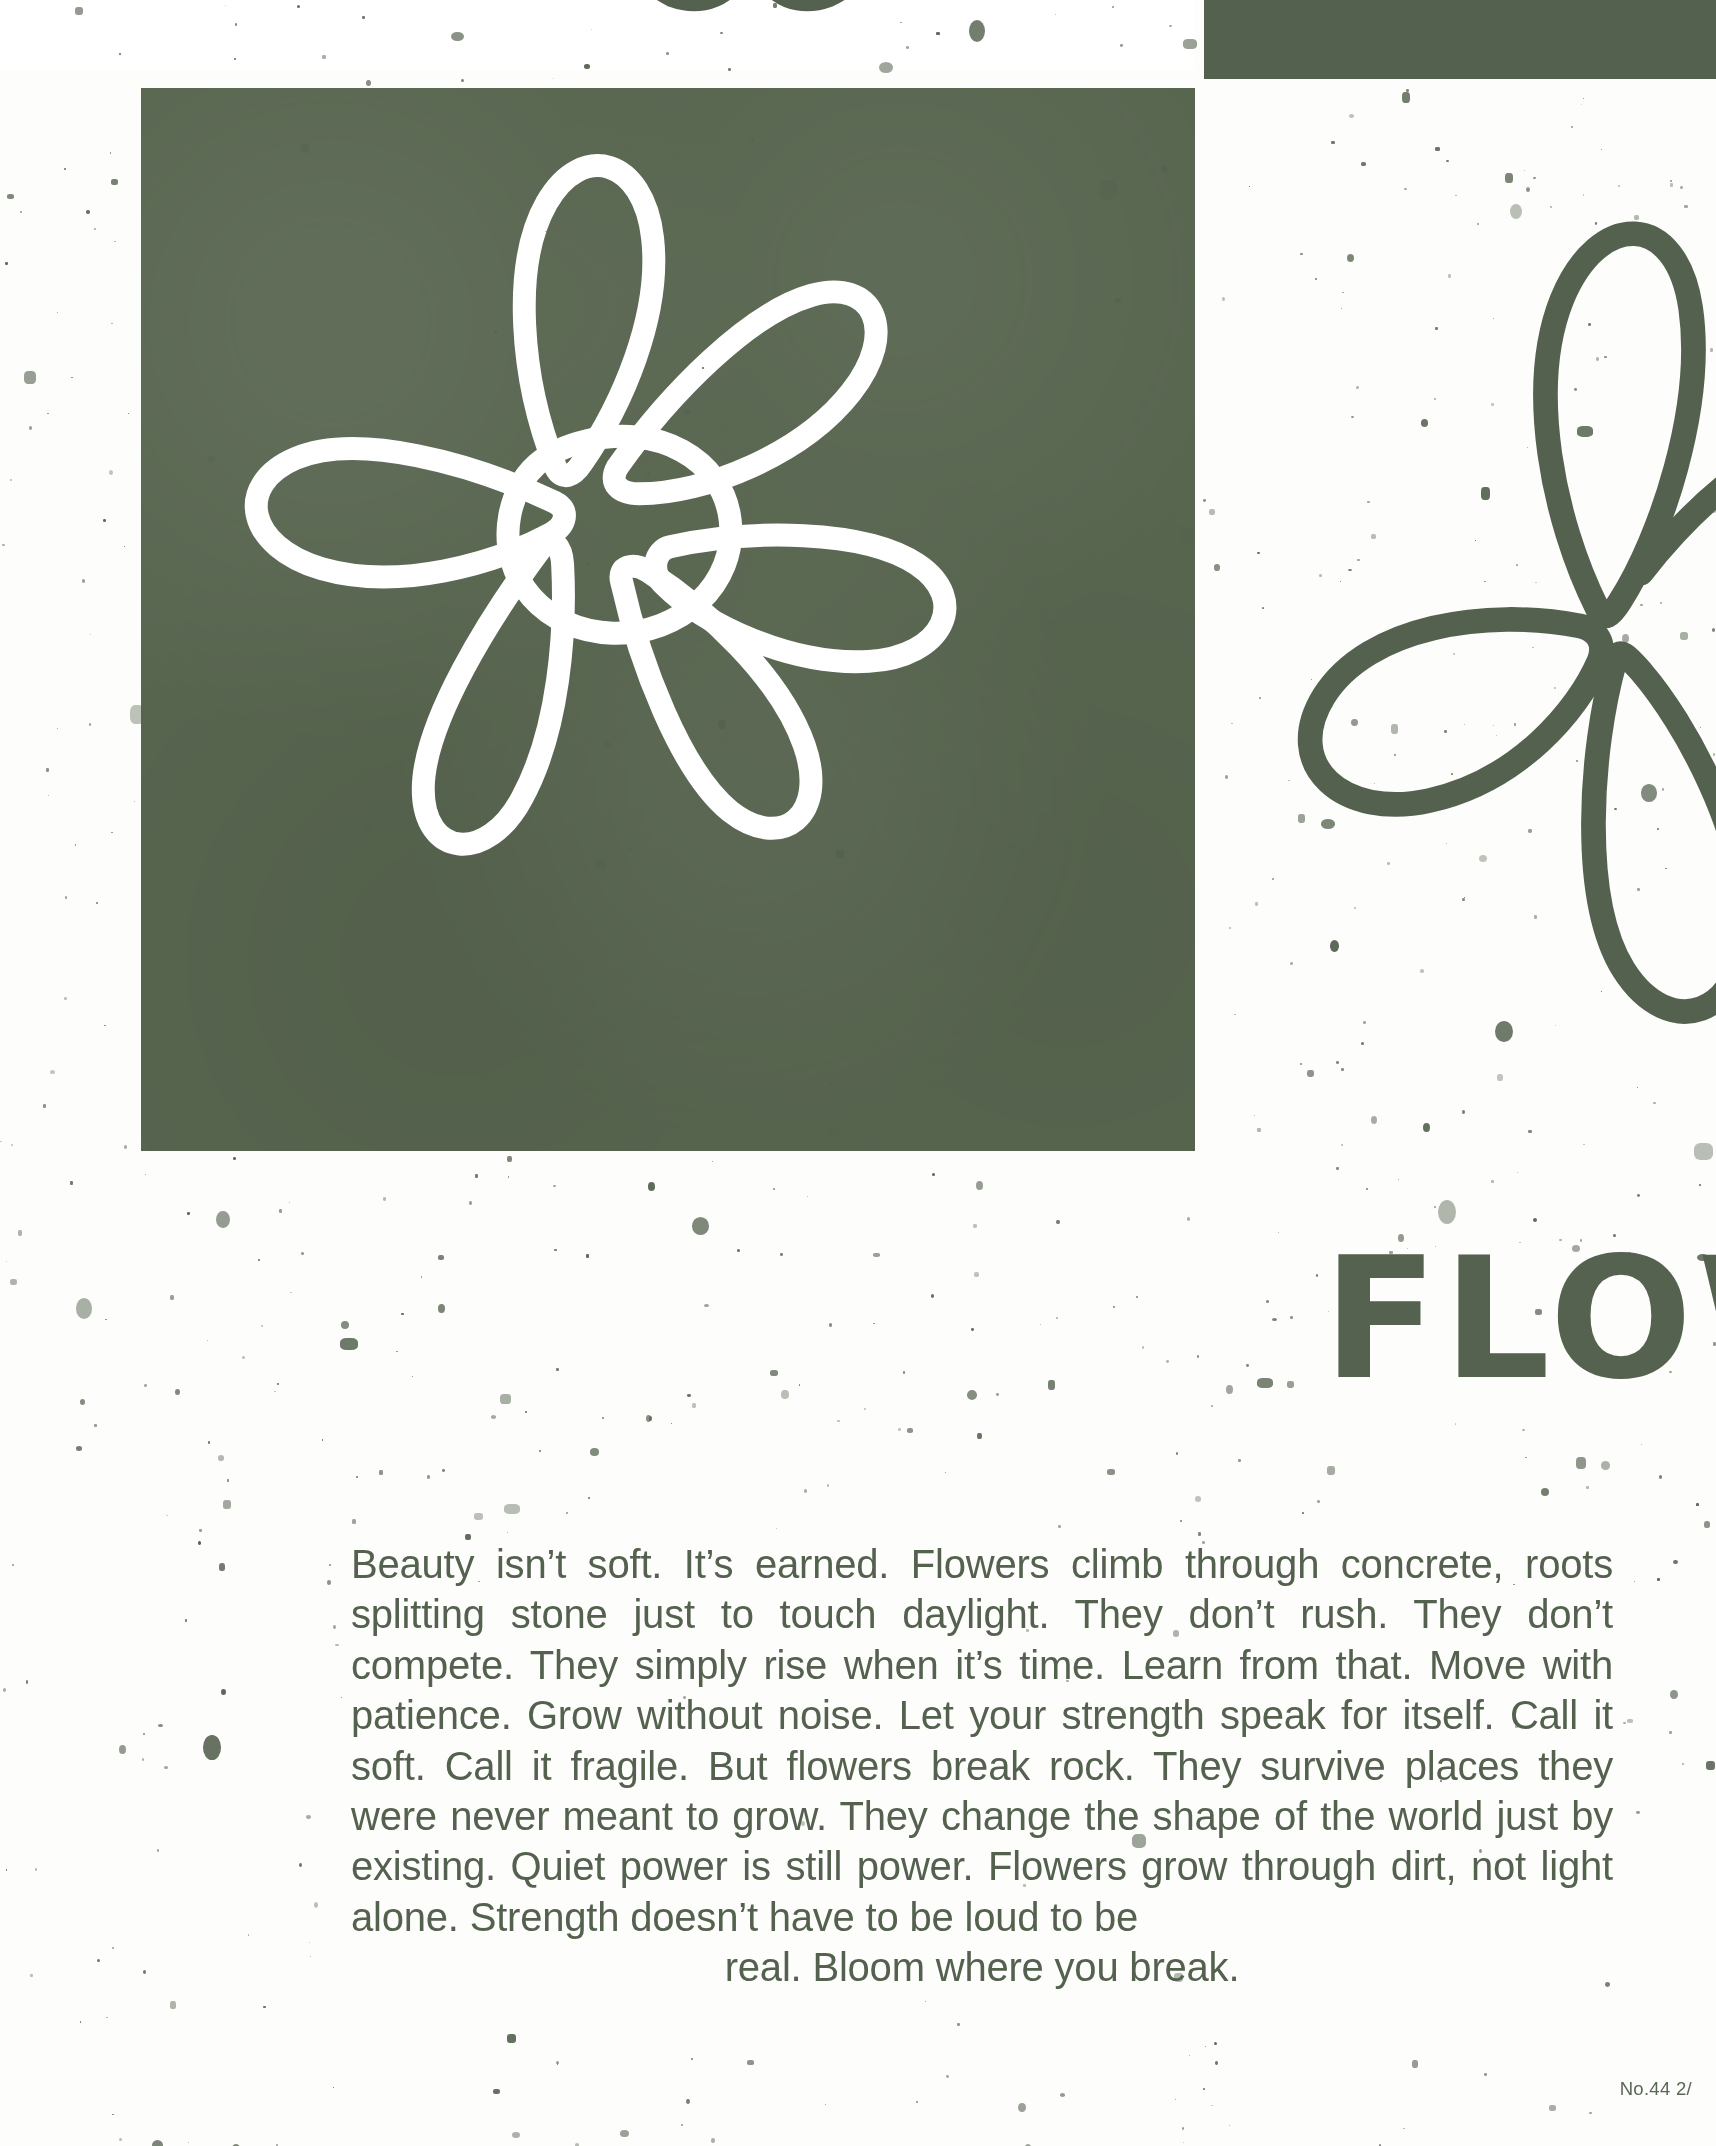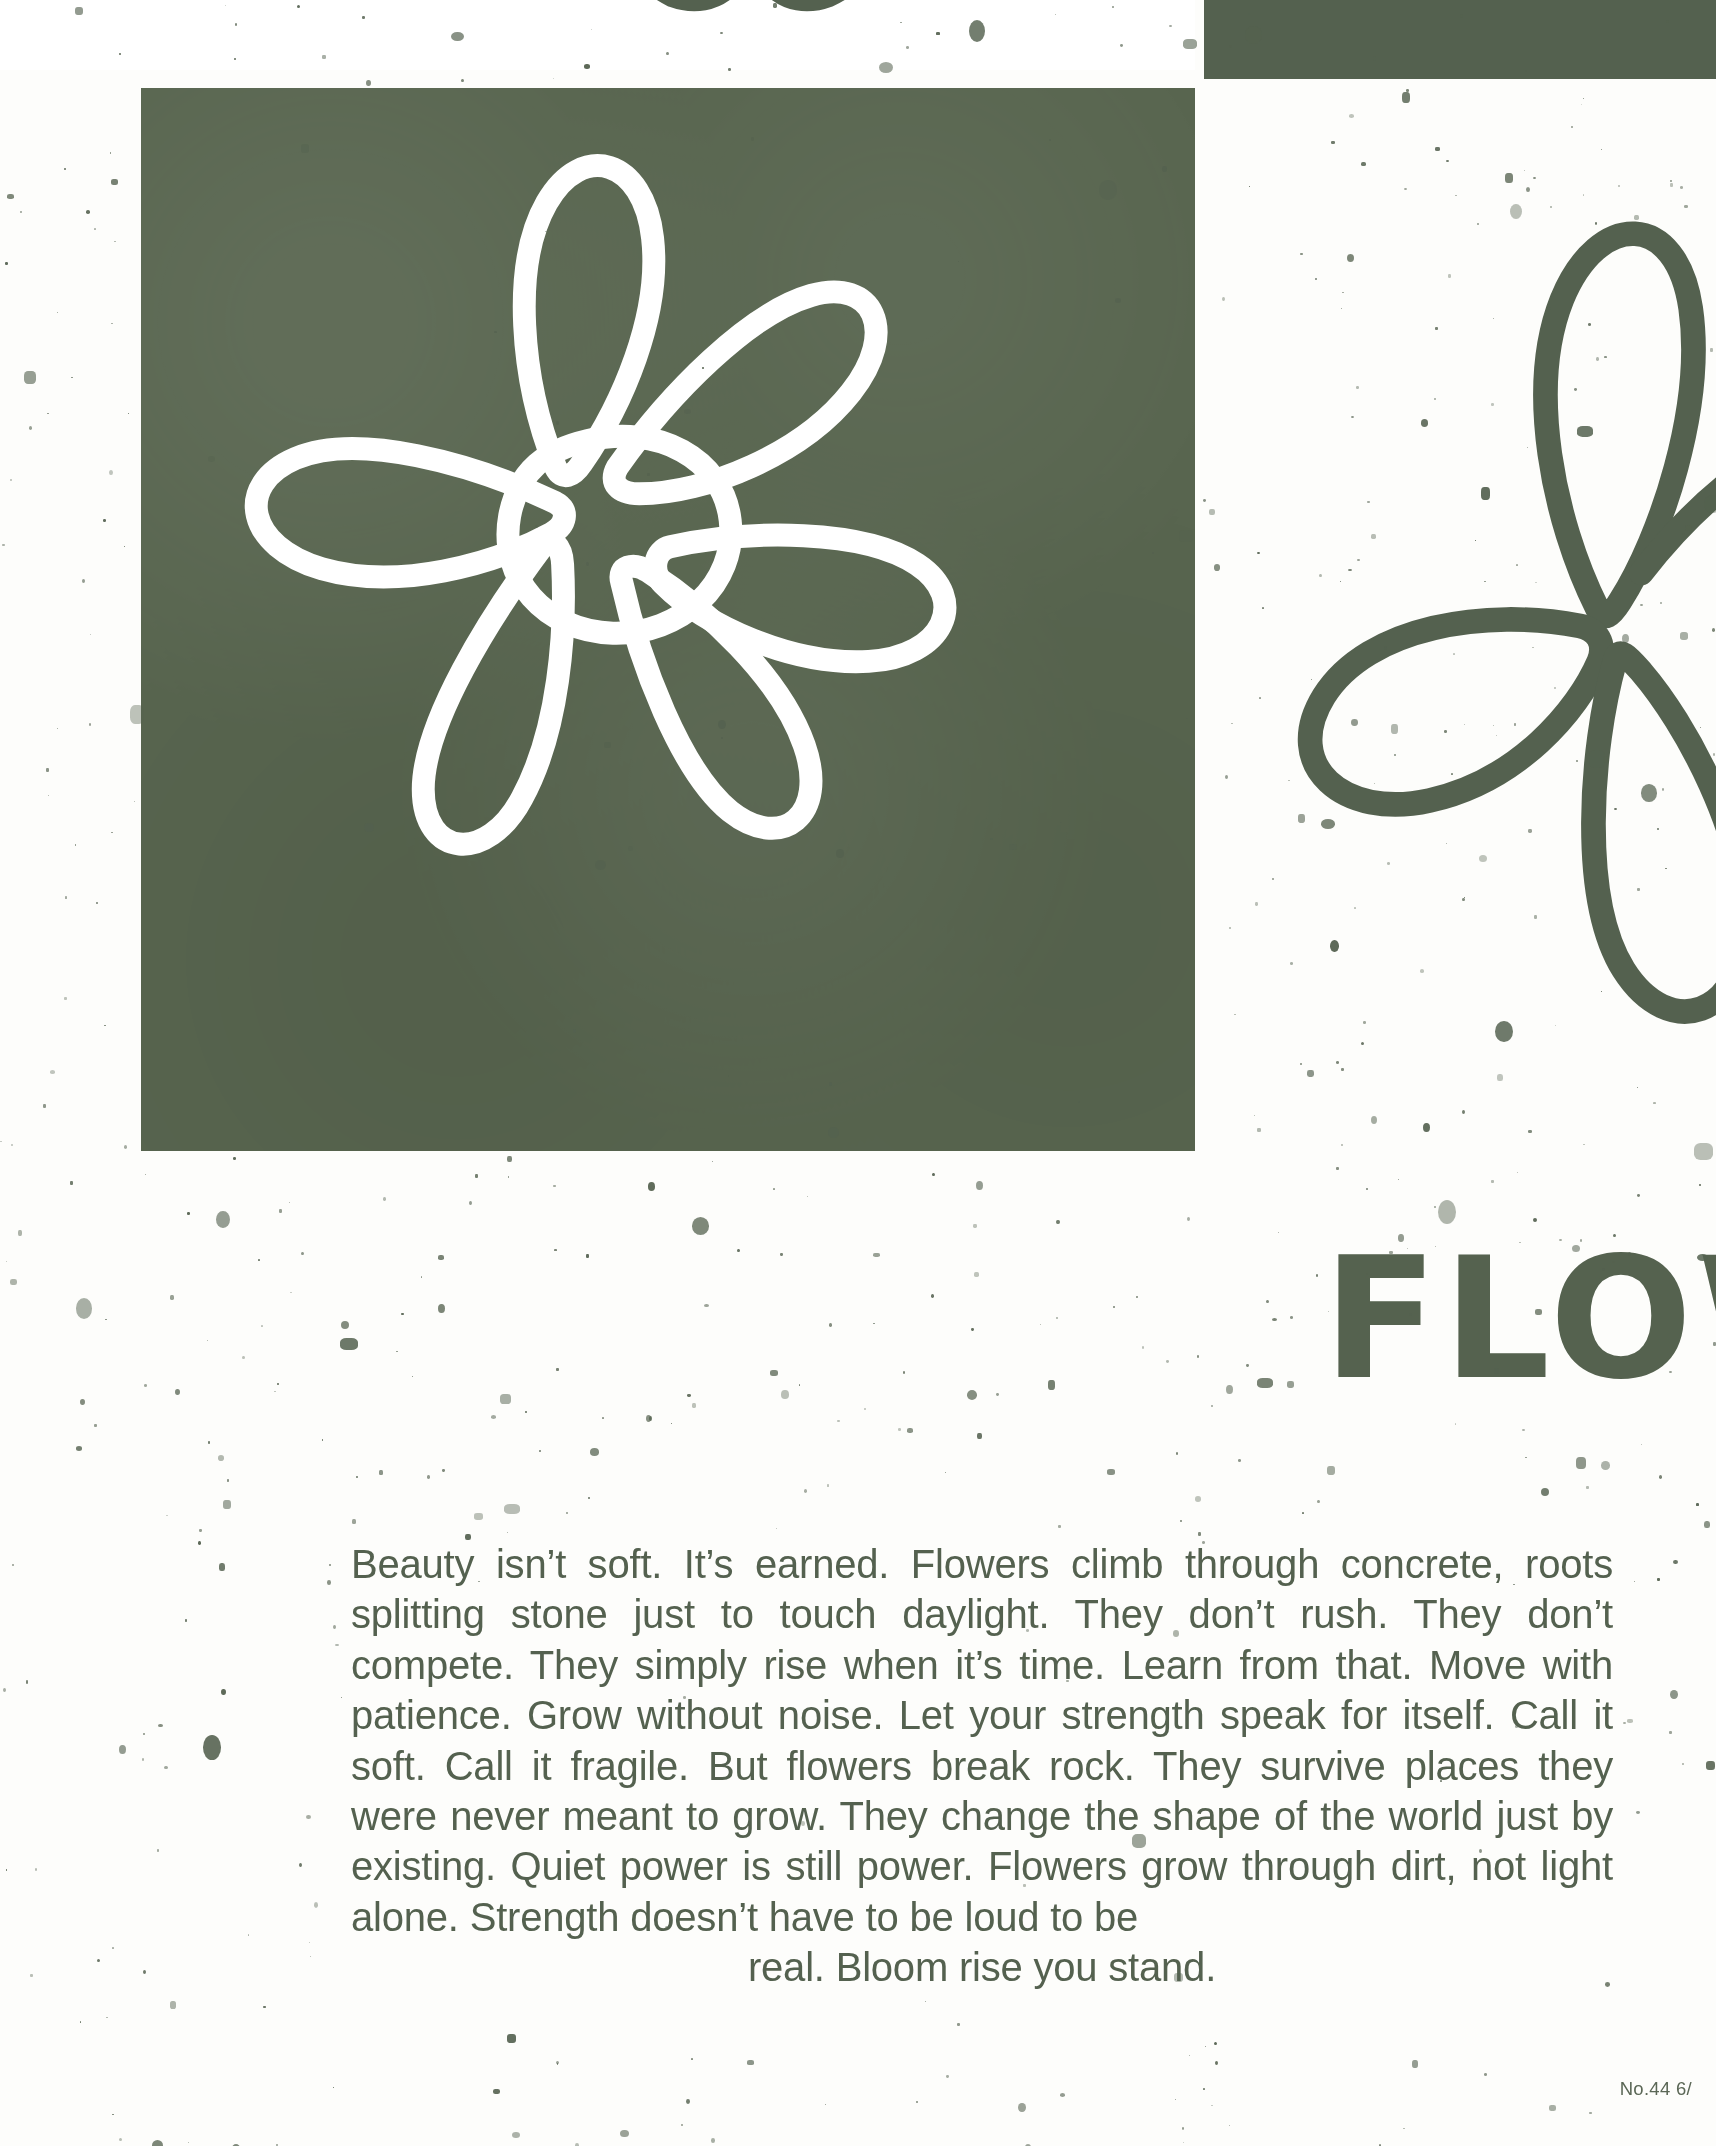--- a/index.html
+++ b/index.html
@@ -190,24 +190,24 @@
 
         <path d="M430 560 C500 470 600 390 680 390"></path>
       </g>
     </svg>
   </div>
 
   <div class="wordmark">FLOW</div>
 
   <div class="body-copy">
     <span>Beauty isn’t soft. It’s earned. Flowers climb through concrete, roots splitting stone just to touch daylight. They don’t rush. They don’t compete. They simply rise when it’s time. Learn from that. Move with patience. Grow without noise. Let your strength speak for itself. Call it soft. Call it fragile. But flowers break rock. They survive places they were never meant to grow. They change the shape of the world just by existing. Quiet power is still power. Flowers grow through dirt, not light alone. Strength doesn’t have to be loud to be</span>
-    <span class="last-line">real. Bloom rise you stand.</span>
+    <span class="last-line">real. Bloom where you break.</span>
   </div>
 
-  <div class="footer-code">No.44 6/</div>
+  <div class="footer-code">No.44 2/</div>
 
   <div class="speckle-layer" id="speckles">
       <div class="speck" style="left: 1099px; top: 180px; width: 18.4px; height: 20px; opacity: 0.36; border-radius: 50%;"></div>
       <div class="speck" style="left: 379px; top: 1470px; width: 3.5px; height: 4.6px; opacity: 0.66; border-radius: 35%;"></div>
       <div class="speck" style="left: 1406px; top: 89px; width: 2.6px; height: 2.6px; opacity: 0.77; border-radius: 50%;"></div>
       <div class="speck" style="left: 1527px; top: 447px; width: 1.2px; height: 1.2px; opacity: 0.7; border-radius: 35%;"></div>
       <div class="speck" style="left: 720px; top: 31.5px; width: 3.4px; height: 2.6px; opacity: 0.76; border-radius: 35%;"></div>
       <div class="speck" style="left: 1298px; top: 736px; width: 2px; height: 1.9px; opacity: 0.76; border-radius: 35%;"></div>
       <div class="speck" style="left: 1525px; top: 70px; width: 2.2px; height: 2.4px; opacity: 0.65; border-radius: 50%;"></div>
       <div class="speck" style="left: 96px; top: 902px; width: 1.9px; height: 1.8px; opacity: 0.72; border-radius: 35%;"></div>

